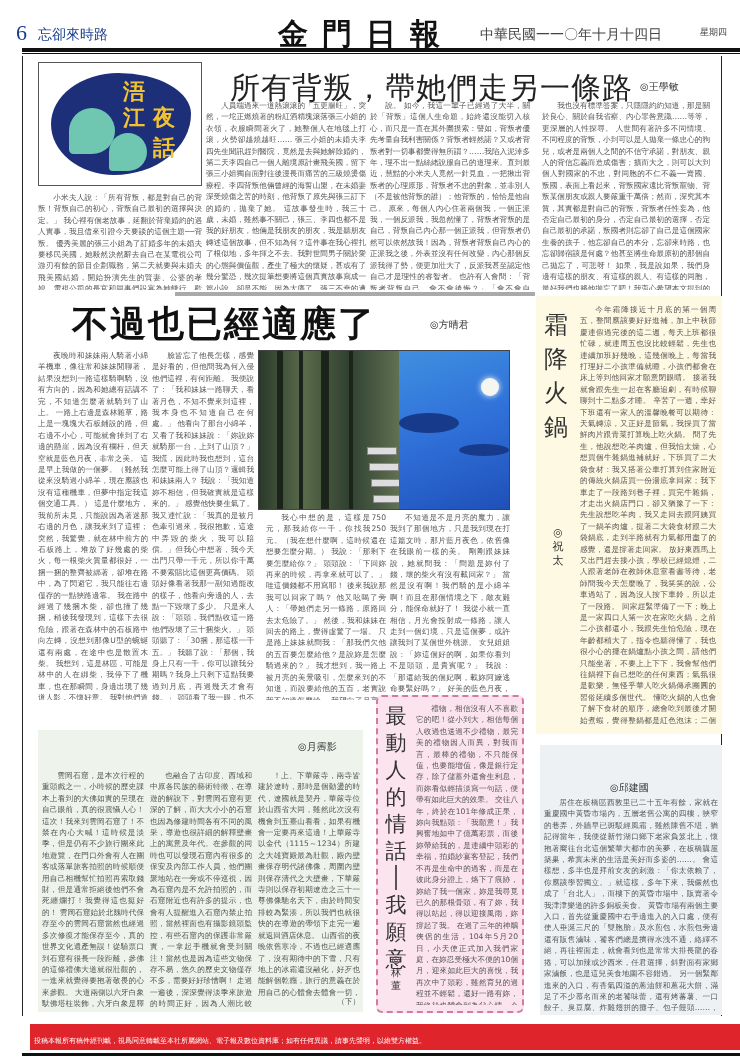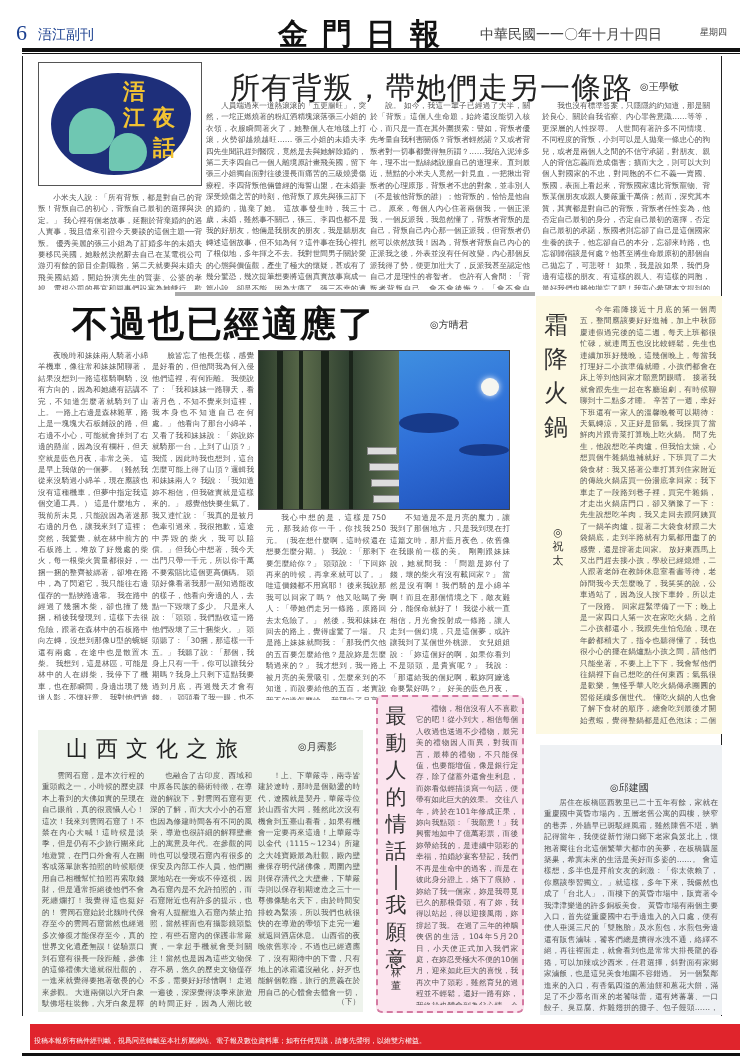--- a/index.html
+++ b/index.html
@@ -44,21 +44,21 @@
 .market{left:540px;top:745px;width:182px;height:270px;background:#eef1f4}
 .market-title{position:absolute;left:4px;top:6px;font-size:18px;color:#222;font-family:"DejaVu Sans",sans-serif;letter-spacing:1px}
 .footer{left:30px;top:1024px;width:736px;height:26px;background:#e0242c;color:#fff;font-size:7px;line-height:11px;padding:12px 4px;font-family:"DejaVu Sans",sans-serif}
 .rule3{left:22px;top:1053px;width:718px;height:3px;background:#111}
 </style>
 </head>
 <body>
 
 <div class="abs mast">
   <span class="abs pageno">6</span>
-  <span class="abs section">浯江副刊</span>
+  <span class="abs section">忘卻來時路</span>
   <span class="abs paper">金門日報</span>
   <span class="abs date">中華民國一一〇年十月十四日</span>
   <span class="abs weekday">星期四</span>
 </div>
 <div class="abs rule1"></div>
 <div class="abs rule2"></div>
 <div class="abs frame"></div>
 
 <div class="abs logo-box">
   <div class="logo-blob">
@@ -124,21 +124,20 @@
   <div class="shuang-by">
     <span>◎</span><br>
     <span>祝太</span>
   </div>
   <div class="col-text" style="position:absolute;left:44px;top:8px;width:136px;height:422px">
       <p>今年霜降接近十月底的第一個周五，整間應該要好好進補，加上中秋節慶連假過完後的這二週，每天上班都很忙碌，就連周五也沒比較輕鬆，先生也連續加班好幾晚，這幾個晚上，每當我打理好二小孩準備就睡，小孩們都會在床上等到他回家才願意閉眼睛。 接著我就會跟先生一起在客廳追劇，有時候聊聊到十二點多才睡。 辛苦了一週，幸好下班還有一家人的溫馨晚餐可以期待：天氣轉涼，又正好是節氣，我採買了當鮮肉片跟青菜打算晚上吃火鍋。 問了先生，他說想吃羊肉爐，但我怕太燥，心想買個牛雜鍋進補就好，下班買了二大袋食材：我又搭著公車打算到住家附近的傳統火鍋店買一份湯底拿回家；我下車走了一段路到巷子裡，買完牛雜鍋，才走出火鍋店門口，卻又猶豫了一下：先生說想吃羊肉，我又走回去跟阿姨買了一鍋羊肉爐，提著二大袋食材跟二大袋鍋底，走到半路就有力氣都用盡了的感覺，還是撐著走回家。 放好東西馬上又出門趕去接小孩，學校已經熄燈，二人跟著老師在教師休息室看書等待，老師問我今天怎麼晚了，我笑笑的說，公車過站了，因為沒人按下車鈴，所以走了一段路。 回家趕緊準備了一下；晚上是一家四口人第一次在家吃火鍋，之前二小孩都還小，我跟先生怕危險，現在年齡都稍大了，指令也聽得懂了，我也很小心的擺在鍋爐點小孩之間，請他們只能坐著，不要上上下下，我會幫他們往鍋裡下自己想吃的任何東西；氣氛很是歡樂，無怪乎華人吃火鍋傳承團圓的習俗延續多個世代。 懂吃火鍋的人也會了解下食材的順序，總會吃到最後才開始煮蝦，覺得整鍋都是紅色泡沫；二個孩愛吃蝦，期待很久，等我下完再撈起來時，因為還很燙，就全撈到盤子裡等著。 先生不怕燙手馬上先剝了二尾，卻看著二小孩乖巧欲滴的臉，就遞到我碗裡；他說，這要先給媽媽，因為她最辛苦。 我沒有推託的都吃了，有時候，我會把小孩愛吃的都留給他們；有時候，我會學習顧慮自己的心情；妳會發現，其實世界不會因為妳的自私（愛）吃虧不高興，可是妳卻能也照顧好自己的情緒。 吃完十幾隻蝦，也都滿足了；我們開始收拾碗筷桌椅，先生卻趕我到客廳發懶；他說，妳去休息，我來洗碗就好，才不會太累。我躺在沙發上休息，看著他忙進忙出，又洗桶子又摺衣服，想起用餐前我才打破一隻紅酒杯，卻還是覺得幸福的笑了。</p>
     </div>
 </div>
 
 <div class="abs shanxi">
-  <div class="shanxi-title">山西文化之旅</div>
   <div class="byline" style="position:absolute;left:260px;top:10px">◎月霽影</div>
   <div class="col-text" style="position:absolute;left:4px;top:40px;width:102px;height:238px">
       <p>雲岡石窟，是本次行程的重頭戲之一，小時候的歷史課本上看到的大佛如實的呈現在自己眼前，真的很震懾人心！ 這次！我來到雲岡石窟了！不禁在內心大喊！這時候是淡季，但是仍有不少旅行團來此地遊覽，在門口外會有人在團客或落單旅客拍照的時候順便用自己相機幫忙拍照再索取錢財，但是通常拒絕後他們不會死纏爛打！我覺得這也挺好的！ 雲岡石窟始於北魏時代保存至今的雲岡石窟當然也經過多次修復才能保存至今，真的世界文化遺產無誤！從驗票口到石窟有很長一段距離，參佛的這條禮佛大道就很壯觀的，一進來就覺得要抱著敬畏的心來參觀。 大道兩側以六牙白象馱佛塔柱裝飾，六牙白象是釋迦牟尼的坐騎，各代表著不同的涵意，跟著人群走到了石窟區，其實大多數的石窟暴露在戶外，因此風化非常嚴重！而今歷史的遺往至今仍留存著，讓後世景仰，真的讓我覺得很感激。 在大大小小的石刻不管雕塑或佛像都可以想像當時北魏的風氣，雲岡石窟不僅有中國傳統藝術風格，</p>
     </div>
   <div class="col-text" style="position:absolute;left:112px;top:40px;width:102px;height:238px">
       <p>也融合了古印度、西域和中原各民族的藝術特徵，在導遊的解說下，對雲岡石窟有更深的了解，而大大小小的石窟也因為修建時間各有不同的風采，導遊也很詳細的解釋壁畫上的寓意及年代。在參觀的同時也可以發現石窟內有很多的保安及內部工作人員，他們團聚地站在一旁或不停巡視，因為石窟內是不允許拍照的，而石窟附近也有許多的提示，也會有人提醒進入石窟內禁止拍照，當然裡面也有攝影鏡頭監控，有些石窟內的保護非常嚴實，一拿起手機就會受到關注！當然也是因為這些文物保存不易，悠久的歷史文物僅存不多，需要好好珍惜啊！ 走過一遍後，深深覺得淡季來旅遊的時間正好，因為人潮比較少，可以慢慢地欣賞這裡的美景，看看石窟的建成，是需要多少人畢生的心血才能完成，這裡可以看到文化融合的影響軌跡，而我走走停停，細細品味著此刻的景仰心情，最後在大佛的合十膜拜，許下心願，5A級景點！值得！ 好像朝聖都會有寺廟參訪的行程，之前到漳州也是這樣，可見宗教真的在我們的生活中佔有一席之地</p>
     </div>
   <div class="col-text" style="position:absolute;left:220px;top:40px;width:102px;height:226px">
       <p>！上、下華嚴寺，兩寺皆建於遼時，那時是個動盪的時代，遼國就是契丹，華嚴寺位於山西省大同，雖然此次沒有機會到五臺山看看，如果有機會一定要再來這邊！上華嚴寺以金代（1115～1234）所建之大雄寶殿最為壯觀，殿內壁畫保存明代諸佛像，周圍內壁則保存清代之大壁畫，下華嚴寺則以保存初期遼造之三十一尊佛像馳名天下，由於時間安排較為緊湊，所以我們也就很快的在導遊的帶領下走完一遍就返回酒店休息。 山西省的夜晚依舊寒冷，不過也已經適應了，沒有期待中的下雪，只有地上的冰霜還沒融化，好歹也能解個乾癮，旅行的意義在於用自己的心體會去體會一切，世界之大！「十年中國看深圳，百年中國看上海，千年中國看北京，三千年中國看陝西，五千年中國看山西。」這次來到歷史悠久的山西，真的感受到濃厚的文化氣息，而在我的旅遊地圖中還有好多沒去過的地方，都等著我去探險，我在山西，看見的充滿文化的小鎮，純樸的人們，帶著探索的心，體會最真實的風土民情……旅行！真的能放鬆身心！</p>
     </div>

